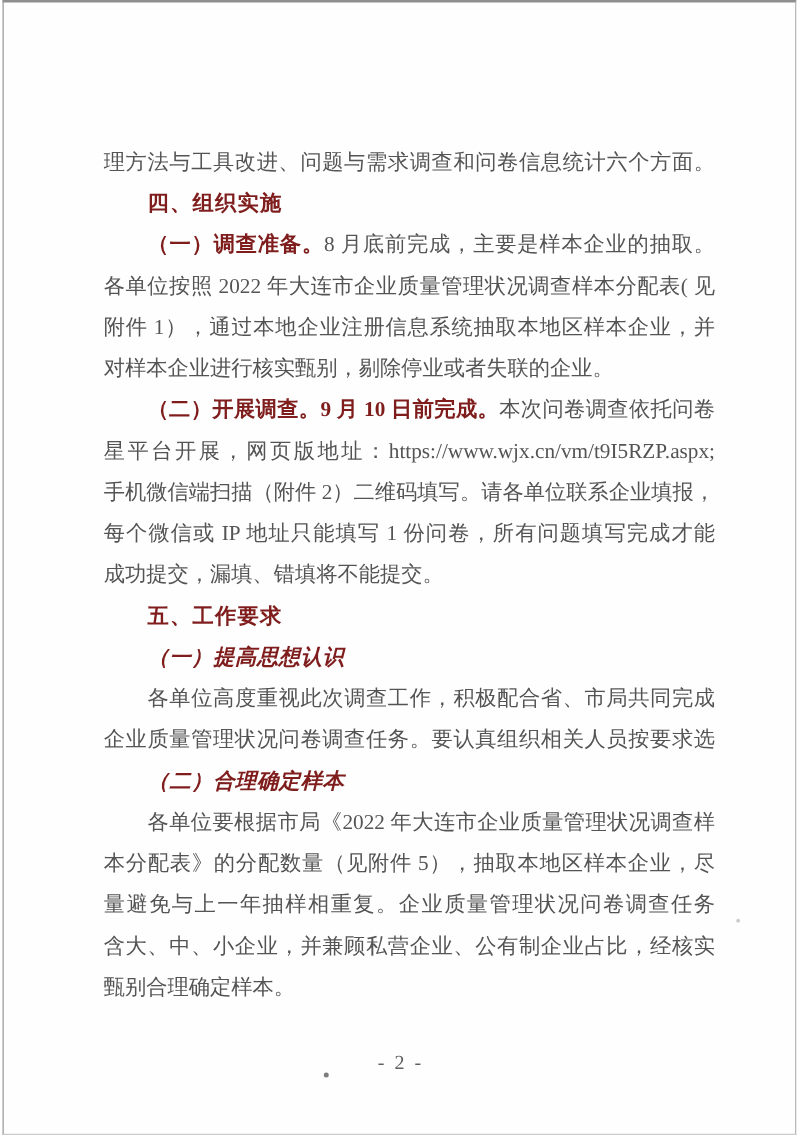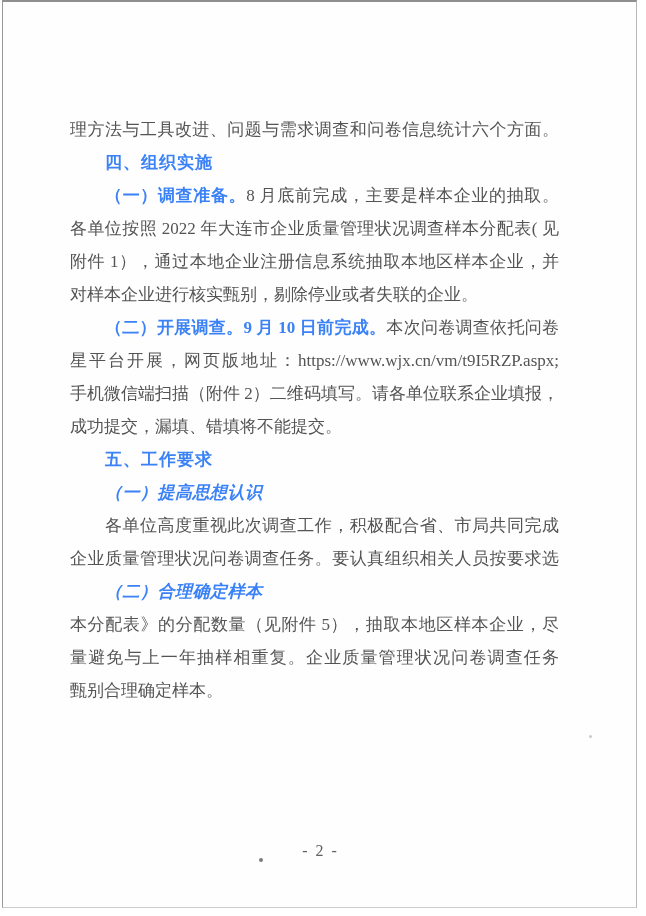--- a/index.html
+++ b/index.html
@@ -19,21 +19,21 @@
     height: 908px;
     background: #fefefe;
     border-top: 2px solid #8f8f8f;
     border-left: 1px solid #9a9a9a;
     border-right: 1px solid #b8b8b8;
     border-bottom: 1px solid #cccccc;
     box-sizing: border-box;
   }
   .doc {
     position: absolute;
-    left: 67px;
+    left: 80px;
     top: 111px;
     width: 489px;
   }
   .line {
     height: 33px;
     line-height: 33px;
     font-size: 17px;
     color: #545454;
     white-space: nowrap;
     font-family: "Liberation Serif", "DejaVu Serif", serif;
@@ -52,21 +52,21 @@
   }
   .line.heading-kai {
     font-weight: bold;
     color: #3e3e3e;
     letter-spacing: 0.5px;
     font-style: italic;
   }
   .seg { }
   .seg.bold {
     font-weight: bold;
-    color: #3b82f6;
+    color: #7f1d1d;
   }
   .page-number {
     position: absolute;
     left: 0;
     top: 840px;
     width: 635px;
     text-align: center;
     font-family: "Liberation Serif", "DejaVu Serif", serif;
     font-size: 16px;
     color: #606060;
@@ -94,26 +94,29 @@
   <div class="doc">
       <div class="line body justify"><span class="seg">理方法与工具改进、问题与需求调查和问卷信息统计六个方面。</span></div>
       <div class="line heading-sans indent"><span class="seg bold">四、组织实施</span></div>
       <div class="line body indent justify"><span class="seg bold">（一）调查准备。</span><span class="seg">8 月底前完成，主要是样本企业的抽取。</span></div>
       <div class="line body justify"><span class="seg">各单位按照 2022 年大连市企业质量管理状况调查样本分配表( 见</span></div>
       <div class="line body justify"><span class="seg">附件 1），通过本地企业注册信息系统抽取本地区样本企业，并</span></div>
       <div class="line body"><span class="seg">对样本企业进行核实甄别，剔除停业或者失联的企业。</span></div>
       <div class="line body indent justify"><span class="seg bold">（二）开展调查。9 月 10 日前完成。</span><span class="seg">本次问卷调查依托问卷</span></div>
       <div class="line body justify"><span class="seg">星平台开展，网页版地址：https://www.wjx.cn/vm/t9I5RZP.aspx;</span></div>
       <div class="line body justify"><span class="seg">手机微信端扫描（附件 2）二维码填写。请各单位联系企业填报，</span></div>
+      <div class="line body justify"><span class="seg">每个微信或 IP 地址只能填写 1 份问卷，所有问题填写完成才能</span></div>
       <div class="line body"><span class="seg">成功提交，漏填、错填将不能提交。</span></div>
       <div class="line heading-sans indent"><span class="seg bold">五、工作要求</span></div>
       <div class="line heading-kai indent"><span class="seg bold">（一）提高思想认识</span></div>
       <div class="line body indent justify"><span class="seg">各单位高度重视此次调查工作，积极配合省、市局共同完成</span></div>
       <div class="line body justify"><span class="seg">企业质量管理状况问卷调查任务。要认真组织相关人员按要求选</span></div>
       <div class="line heading-kai indent"><span class="seg bold">（二）合理确定样本</span></div>
+      <div class="line body indent justify"><span class="seg">各单位要根据市局《2022 年大连市企业质量管理状况调查样</span></div>
       <div class="line body justify"><span class="seg">本分配表》的分配数量（见附件 5），抽取本地区样本企业，尽</span></div>
       <div class="line body justify"><span class="seg">量避免与上一年抽样相重复。企业质量管理状况问卷调查任务</span></div>
+      <div class="line body justify"><span class="seg">含大、中、小企业，并兼顾私营企业、公有制企业占比，经核实</span></div>
       <div class="line body"><span class="seg">甄别合理确定样本。</span></div>
     </div>
   <div class="page-number">- 2 -</div>
   <div class="speck s1"></div>
   <div class="speck s2"></div>
 </div>
 
 </body></html>

